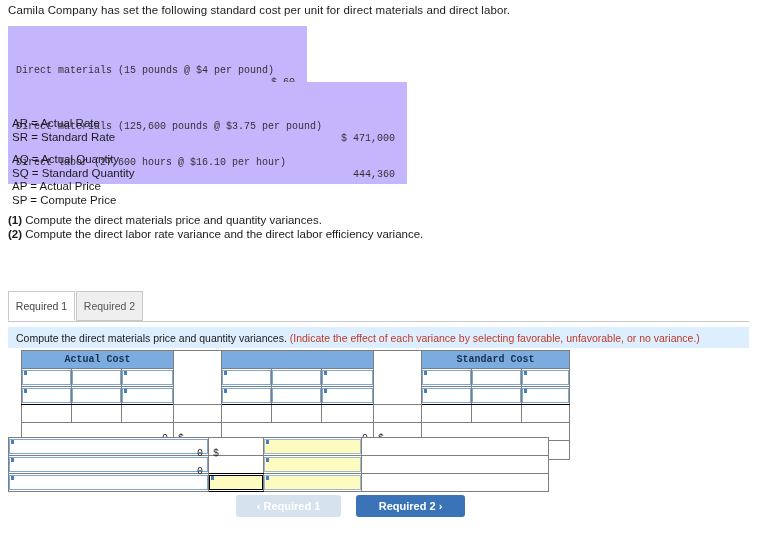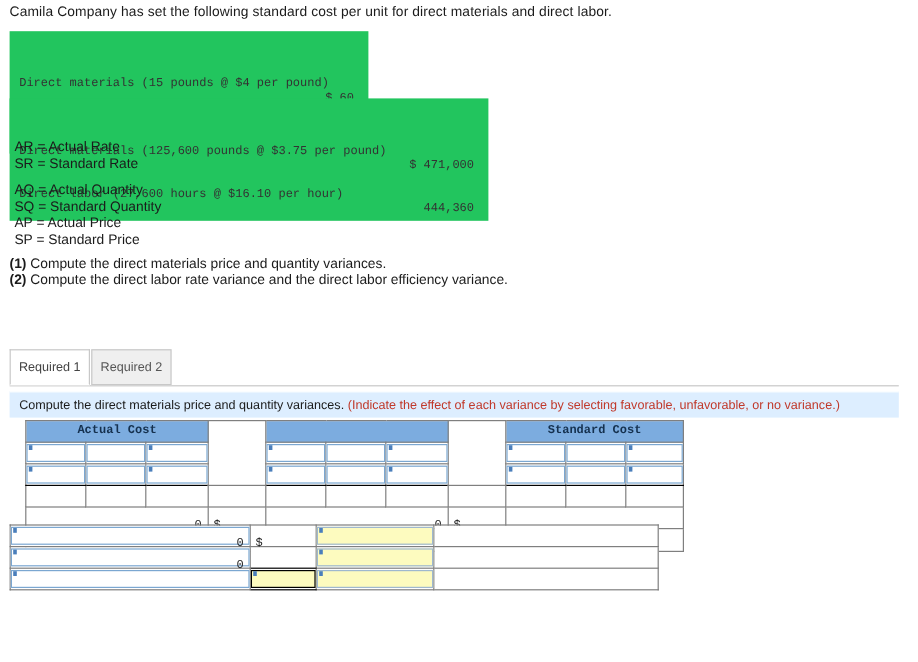--- a/index.html
+++ b/index.html
@@ -12,21 +12,21 @@
   .page{position:relative;width:765px;height:552px;}
 
   .intro{
     position:absolute;left:8px;font-size:11.5px;color:#1b1b1b;letter-spacing:.1px;
   }
   .intro1{top:4px;}
   .intro2{top:60px;}
 
   .monoblock{
     position:absolute;left:8px;
-    background:#22c55e;
+    background:#c4b5fd;
     font-family:"Liberation Mono","DejaVu Sans Mono",monospace;
     font-size:10px;color:#333;line-height:12px;
     padding:3px 6px 3px 8px;white-space:pre;
   }
   .mb1{top:26px;width:285px;}
   .mb2{top:82px;width:385px;}
   .mline{display:block;position:relative;height:12px;}
   .mlabel{position:absolute;left:0;}
   .mamt{position:absolute;text-align:right;}
   .mb1 .mamt{right:6px;width:60px;}
@@ -138,21 +138,21 @@
     </span>
   </div>
 
   <div class="defs">
     <div>AR = Actual Rate</div>
     <div>SR = Standard Rate</div>
     <div class="gap"></div>
     <div>AQ = Actual Quantity</div>
     <div>SQ = Standard Quantity</div>
     <div>AP = Actual Price</div>
-    <div>SP = Standard Price</div>
+    <div>SP = Compute Price</div>
   </div>
 
   <div class="reqs">
     <div><b>(1)</b><span> Compute the direct materials price and quantity variances.</span></div>
     <div><b>(2)</b><span> Compute the direct labor rate variance and the direct labor efficiency variance.</span></div>
   </div>
 
 
   <div class="tabstrip">
     <div class="baseline"></div>
@@ -326,14 +326,24 @@
             <span class="inp focus"></span>
           </td>
       <td>
             <span class="inp yellow"></span>
           </td>
       <td></td>
     </tr>
   </tbody>
     </table>
 
+  <div class="navwrap">
+    <div class="btn prev">
+      <span class="chev">‹</span>
+      <span>Required 1</span>
+    </div>
+    <div class="btn next">
+      <span>Required 2</span>
+      <span class="chev">›</span>
+    </div>
+  </div>
 
 </div>
 
 </body></html>

